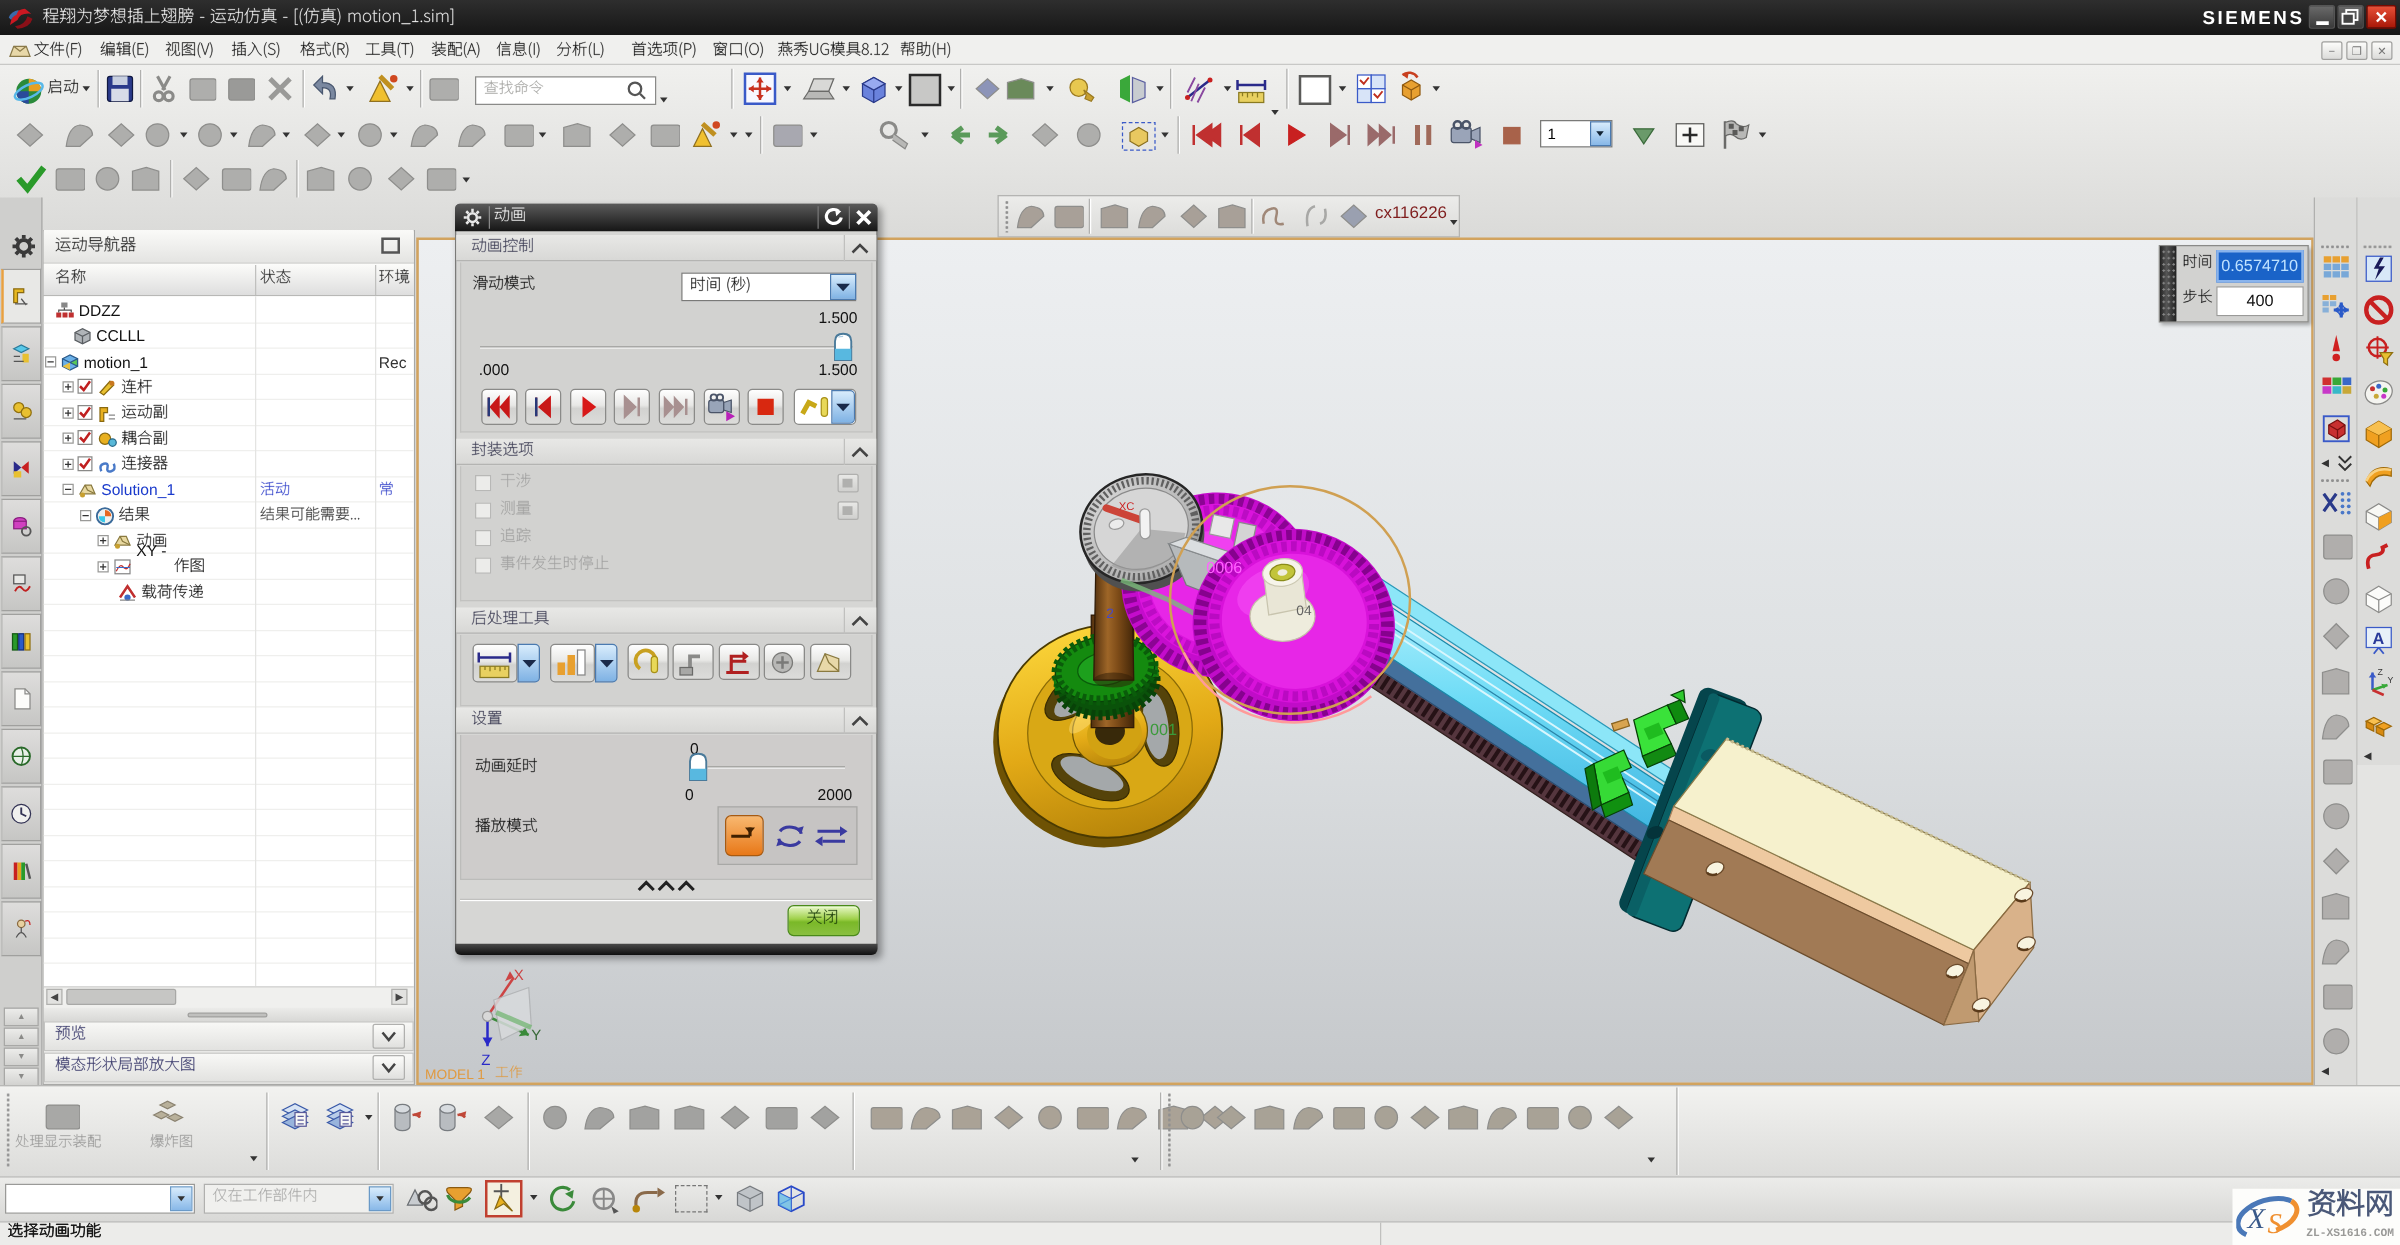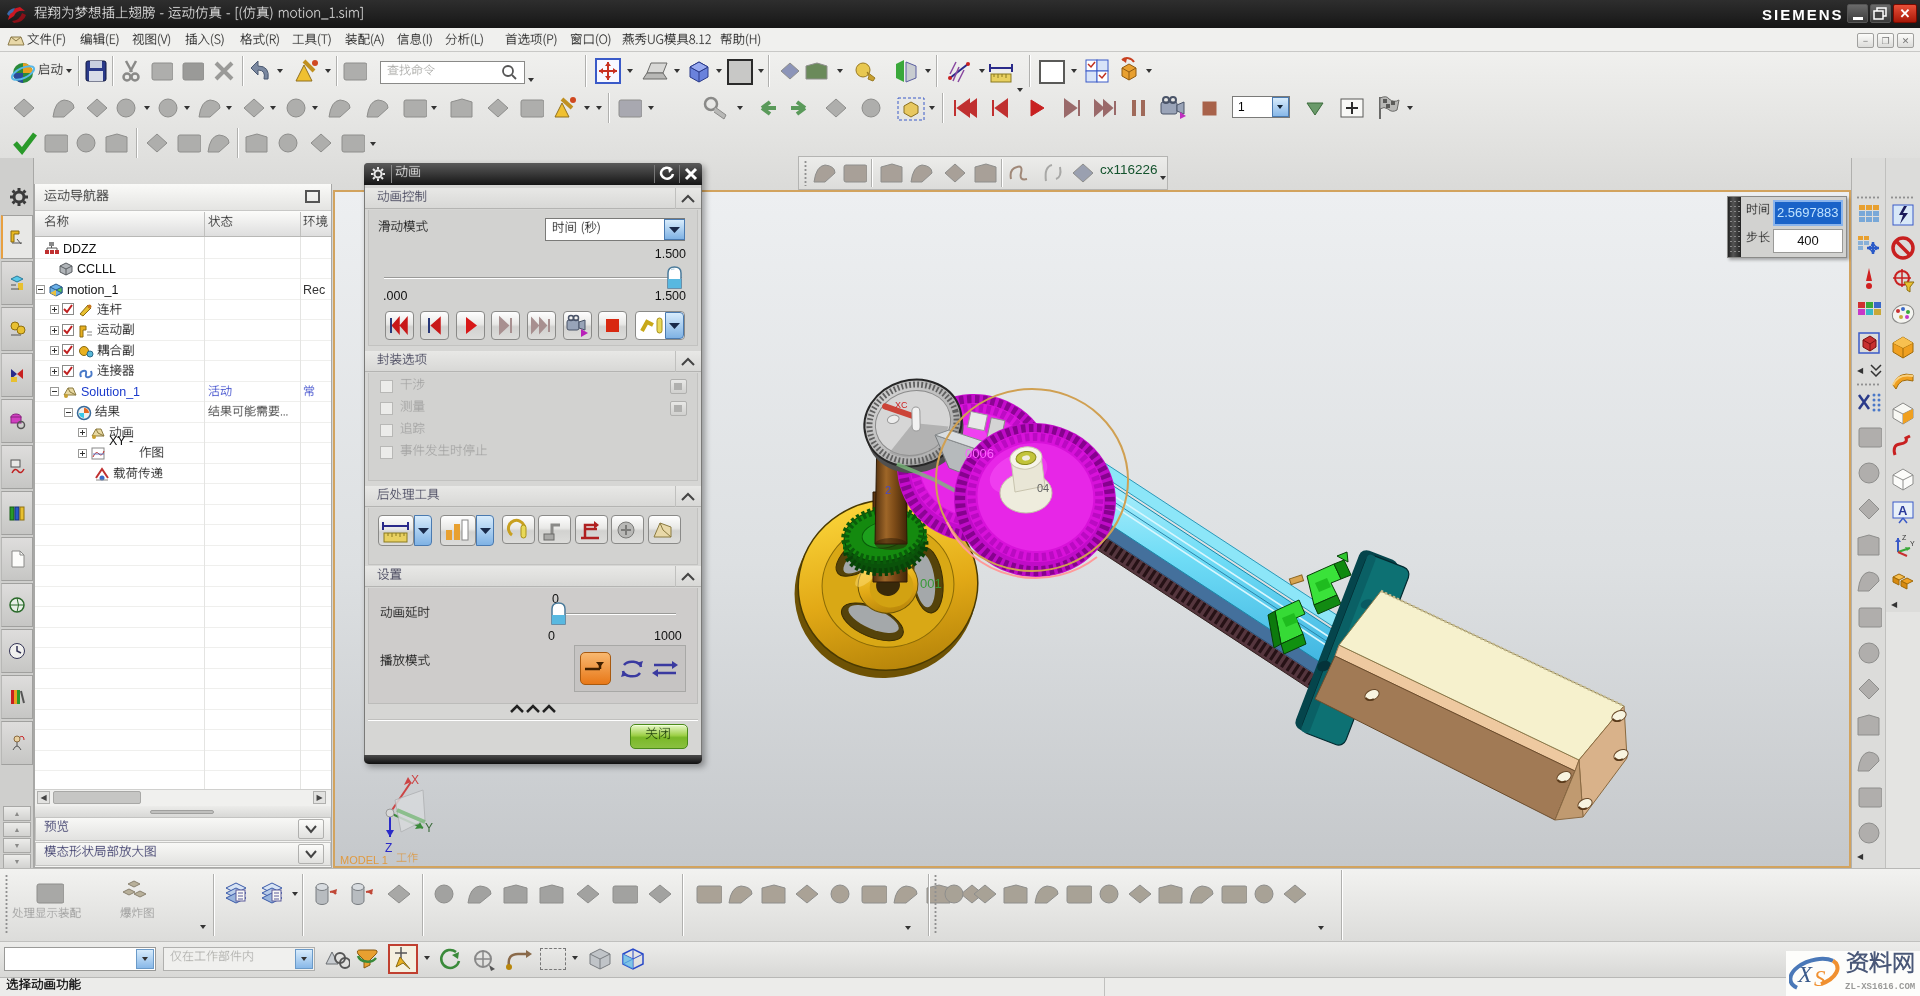--- a/index.html
+++ b/index.html
@@ -536,21 +536,21 @@
 <div class="sep" style="left:1001px;top:159px;height:28px"></div>
 <svg class="abs" style="left:1007px;top:161px" width="26" height="24">
       <path d="M4 18 Q2 8 10 6 Q16 4 14 12 Q12 20 20 18" fill="none" stroke="#a08878" stroke-width="2"></path>
     </svg>
 <svg class="abs" style="left:1040px;top:161px" width="26" height="24">
       <path d="M6 20 Q4 6 12 4 M16 18 Q22 16 20 6" fill="none" stroke="#a8a8a6" stroke-width="2"></path>
     </svg>
 <svg class="abs" style="left:1070px;top:161px" width="26" height="24">
       <path d="M3 12 L13 3 L23 12 L13 21 Z" fill="#9aa0b0" stroke="#8e8e8c"></path>
     </svg>
-<div class="abs" style="left:1100px;top:162px;font-size:13.5px;color:#14532d">cx116226</div>
+<div class="abs" style="left:1100px;top:162px;font-size:13.5px;color:#7f1d1d">cx116226</div>
 <div class="dd" style="left:1160px;top:176px"></div>
 <div class="abs" style="left:0;top:158px;width:34px;height:710px;background:#cfcfcd;border-right:1px solid #a8a8a6"></div>
 <svg class="abs" style="left:8px;top:186px" width="22" height="22">
       <circle cx="11" cy="11" r="5" fill="none" stroke="#3a3a3a" stroke-width="3"></circle>
       <g stroke="#3a3a3a" stroke-width="3">
         <path d="M11 2 V5 M11 17 V20 M2 11 H5 M17 11 H20 M4.6 4.6 L6.7 6.7 M15.3 15.3 L17.4 17.4 M4.6 17.4 L6.7 15.3 M15.3 6.7 L17.4 4.6"></path>
       </g>
     </svg>
 <div class="abs" style="left:1px;top:215px;width:32px;height:44px;background:#e8e8e6;border:1px solid #a0a09e;border-left:2px solid #e8a040"></div>
 <svg class="abs" style="left:8px;top:227px" width="19" height="20">
@@ -1080,21 +1080,21 @@
     </svg>
 <div class="abs" style="left:1727px;top:196px;width:120px;height:62px;background:#d2d2d0;border:1px solid #8a8a88;box-shadow:2px 2px 3px rgba(0,0,0,0.3)"></div>
 <div class="abs" style="left:1728px;top:197px;width:13px;height:60px;background:linear-gradient(90deg,#222,#555 40%,#222);background-color:#333"></div>
 <div class="abs" style="left:1729px;top:199px;width:11px;height:56px;background-image:radial-gradient(circle,#888 0.8px,transparent 1px);background-size:4px 5px"></div>
 <svg style="position:absolute;left:1746px;top:204px;overflow:visible" width="26" height="15">
       <g fill="#111" stroke="#111" stroke-width="5" transform="translate(0,9.36) scale(0.048,-0.048)">
         <use href="#g65F6" x="0"></use>
         <use href="#g95F4" x="250"></use>
       </g>
     </svg>
-<div class="abs" style="left:1773px;top:200px;width:70px;height:26px;background:#1a63c8;border:2px solid #8ab4ec;overflow:hidden;color:#bfe2ff;font-size:13px;line-height:22px;padding-left:2px">2.5697883</div>
+<div class="abs" style="left:1773px;top:200px;width:70px;height:26px;background:#1a63c8;border:2px solid #8ab4ec;overflow:hidden;color:#bfe2ff;font-size:13px;line-height:22px;padding-left:2px">0.6574710</div>
 <svg style="position:absolute;left:1746px;top:232px;overflow:visible" width="26" height="15">
       <g fill="#111" stroke="#111" stroke-width="5" transform="translate(0,9.36) scale(0.048,-0.048)">
         <use href="#g6B65" x="0"></use>
         <use href="#g957F" x="250"></use>
       </g>
     </svg>
 <div class="abs" style="left:1773px;top:229px;width:70px;height:24px;background:#fff;border:1px solid #9a9a98;color:#111;font-size:13px;line-height:22px;text-align:center">400</div>
 <div class="abs" style="left:1851px;top:158px;width:69px;height:710px;background:#dcdcda;border-left:1px solid #b0b0ae"></div>
 <div class="abs" style="left:1885px;top:158px;width:1px;height:710px;background:#c0c0be"></div>
 <div class="hgrip" style="left:1856px;top:195px;width:24px"></div>
@@ -1774,21 +1774,21 @@
         <use href="#g5EF6" x="500"></use>
         <use href="#g65F6" x="750"></use>
       </g>
     </svg>
 <div class="abs" style="left:566px;top:613px;width:110px;height:2px;background:#9a9a98;border-bottom:1px solid #fff"></div>
 <svg class="abs" style="left:550px;top:601px" width="17" height="26">
       <path d="M2 8 Q2 2 8.5 2 Q15 2 15 8 L15 23 L2 23 Z" fill="#fff" stroke="#4a7a9a" stroke-width="1.5"></path>
       <path d="M2 14 L15 14 L15 23 L2 23 Z" fill="#58b8e0"></path>
     </svg>
 <div class="abs" style="left:548px;top:629px;font-size:12.5px;color:#111">0</div>
-<div class="abs" style="left:654px;top:629px;font-size:12.5px;color:#111">1000</div>
+<div class="abs" style="left:654px;top:629px;font-size:12.5px;color:#111">2000</div>
 <svg style="position:absolute;left:380px;top:655px;overflow:visible" width="52" height="15.6">
       <g fill="#111" stroke="#111" stroke-width="5" transform="translate(0,9.75) scale(0.05,-0.05)">
         <use href="#g64AD" x="0"></use>
         <use href="#g653E" x="250"></use>
         <use href="#g6A21" x="500"></use>
         <use href="#g5F0F" x="750"></use>
       </g>
     </svg>
 <div class="abs" style="left:574px;top:645px;width:112px;height:47px;background:#c6c4c3;border:1px solid #a8a8a6"></div>
 <div class="abs" style="left:580px;top:652px;width:31px;height:33px;background:linear-gradient(#f8b870,#e87818);border:1px solid #a85a10;border-radius:5px"></div>

